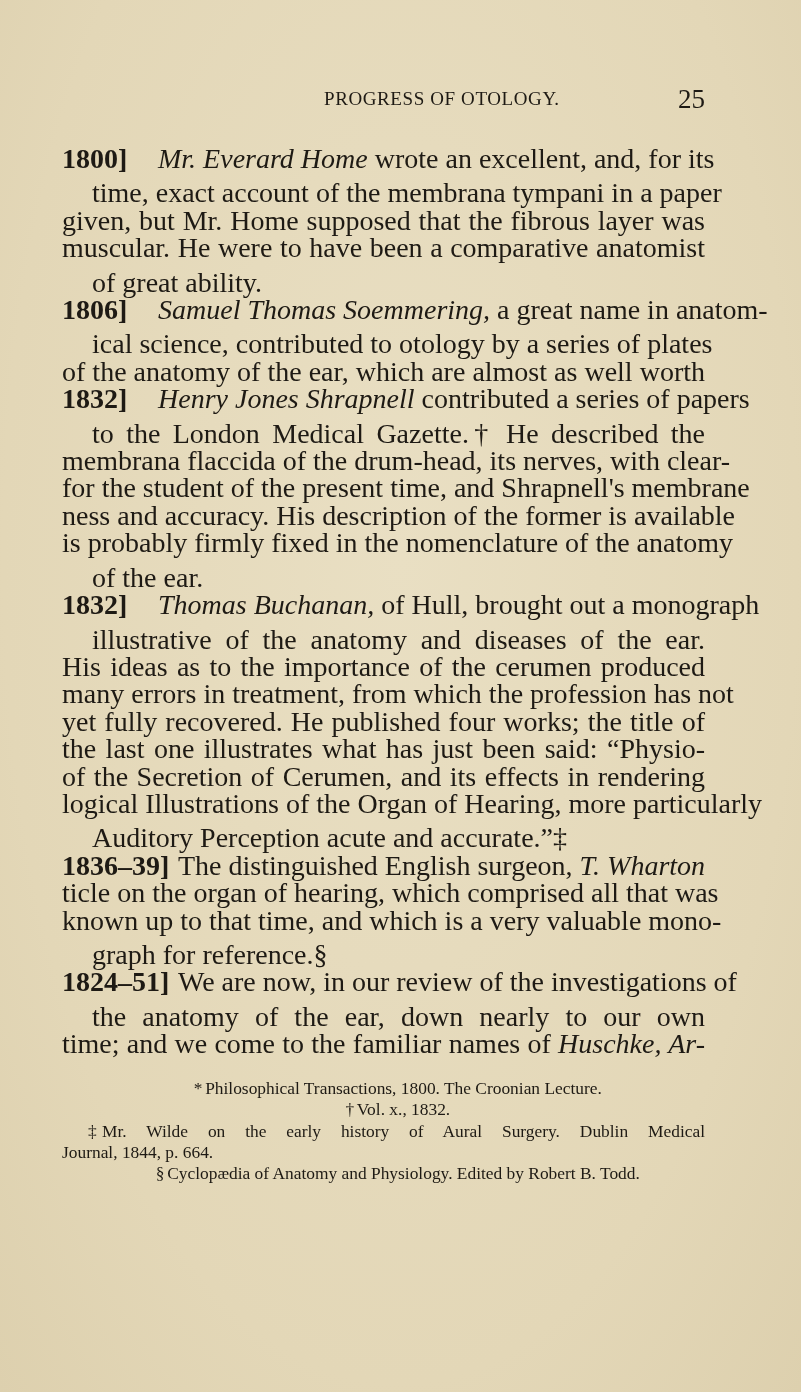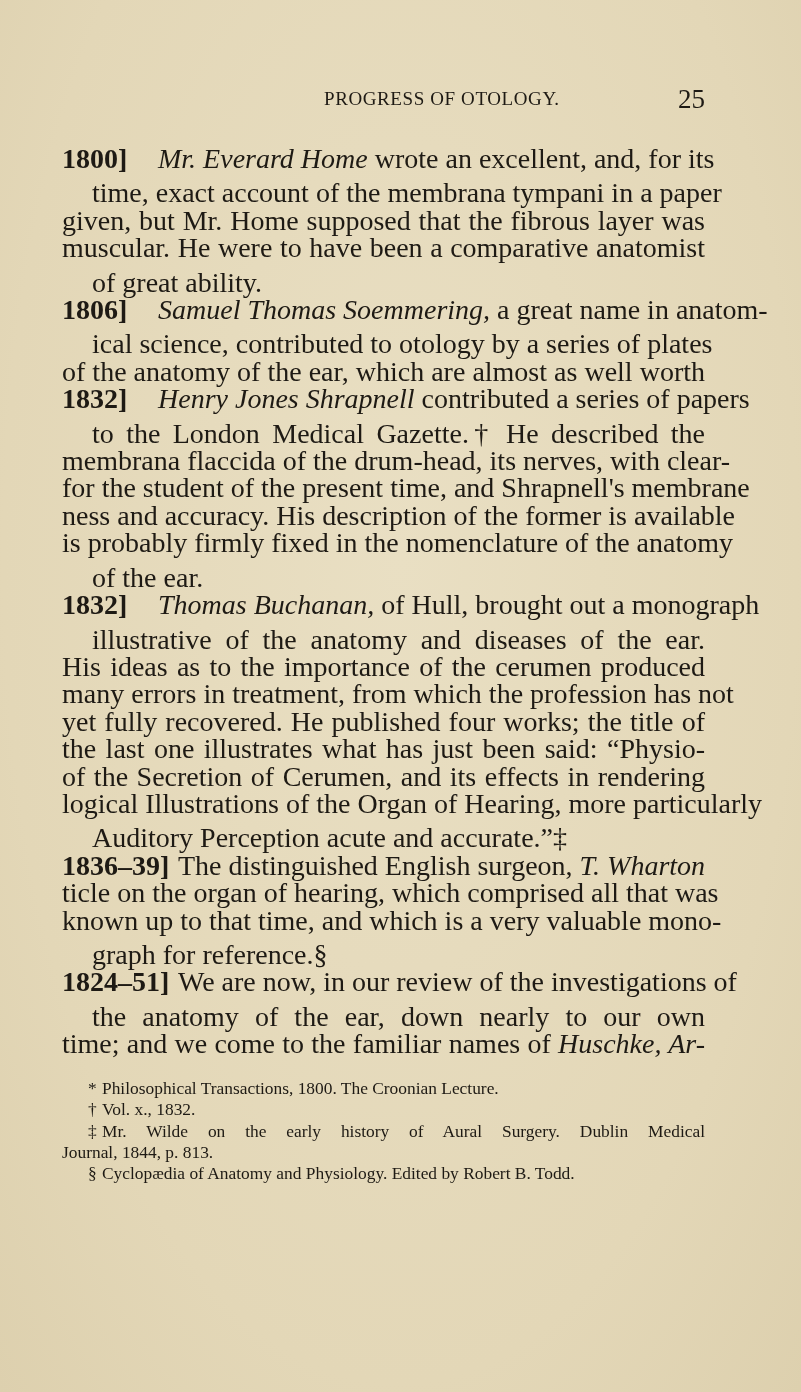--- a/index.html
+++ b/index.html
@@ -85,21 +85,21 @@
       left: 0;
       width: 643px;
       font-family: "Liberation Serif", serif;
       font-size: 17.4px;
       line-height: 21.3px;
     }
     .fn {
       display: block;
       white-space: nowrap;
     }
-    .fn.ind { padding-left: 26px; }
+    .fn.ind { padding-left: 26px; text-align: center; }
     .fn.justify {
       text-align: justify;
       text-align-last: justify;
     }
     .sym { display: inline-block; width: 14px; }
   </style>
 </head>
 <body>
 
 <div class="page">
@@ -159,17 +159,17 @@
       <span class="line ind">the anatomy of the ear, down nearly to our own</span>
       <span class="line"><span>time; and we come to the familiar names of </span><em>Huschke, Ar-</em></span>
     </div>
 
   </div>
 
   <div class="footnotes">
     <span class="fn ind"><span class="sym">*</span><span>Philosophical Transactions, 1800. The Croonian Lecture.</span></span>
     <span class="fn ind"><span class="sym">†</span><span>Vol. x., 1832.</span></span>
     <span class="fn ind justify"><span class="sym">‡</span><span>Mr. Wilde on the early history of Aural Surgery. Dublin Medical</span></span>
-    <span class="fn">Journal, 1844, p. 813.</span>
+    <span class="fn">Journal, 1844, p. 664.</span>
     <span class="fn ind"><span class="sym">§</span><span>Cyclopædia of Anatomy and Physiology. Edited by Robert B. Todd.</span></span>
   </div>
 
 </div>
 
 </body></html>

